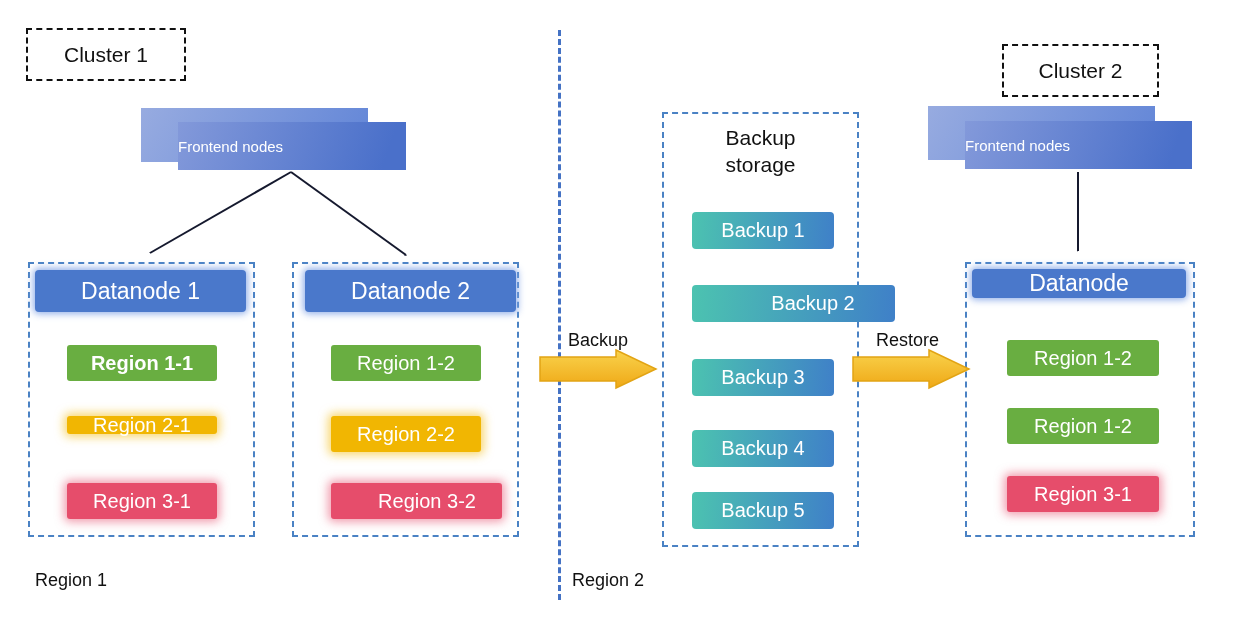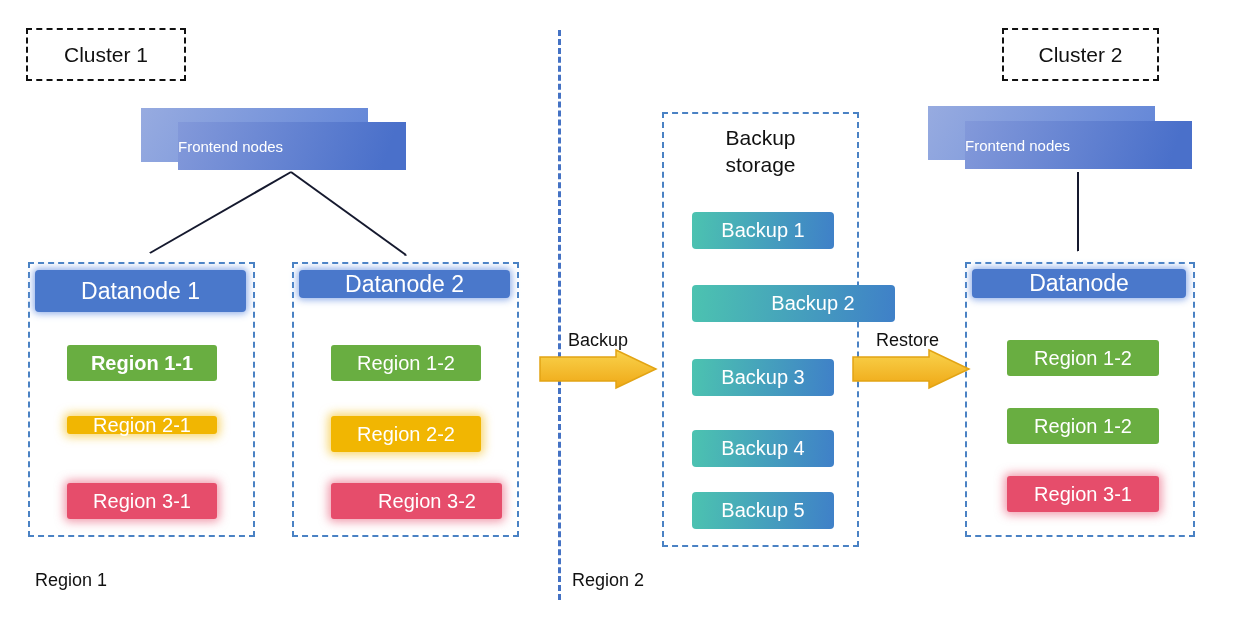--- a/index.html
+++ b/index.html
@@ -72,21 +72,21 @@
 </style>
 </head>
 <body>
 
 <div id="canvas">
 
   <div class="abs cluster-box" style="left:26px; top:28px; width:156px; height:49px;">
     <span>Cluster 1</span>
   </div>
 
-  <div class="abs cluster-box" style="left:1002px; top:28px; width:153px; height:49px;">
+  <div class="abs cluster-box" style="left:1002px; top:44px; width:153px; height:49px;">
     <span>Cluster 2</span>
   </div>
 
   <div class="abs fe-back" style="left:141px; top:108px; width:227px; height:54px;"></div>
   <div class="abs fe-front" style="left:178px; top:122px; width:228px; height:48px;">
     <span>Frontend nodes</span>
   </div>
 
   <div class="abs fe-back" style="left:928px; top:106px; width:227px; height:54px;"></div>
   <div class="abs fe-front" style="left:965px; top:121px; width:227px; height:48px;">
@@ -102,21 +102,21 @@
     </div>
     <div class="abs region region-yellow" style="left:37px; top:152px; width:150px; height:18px;">
       <span>Region 2-1</span>
     </div>
     <div class="abs region region-red" style="left:37px; top:219px; width:150px; height:36px;">
       <span>Region 3-1</span>
     </div>
   </div>
 
   <div class="abs node-box" style="left:292px; top:262px; width:223px; height:271px;">
-    <div class="abs node-header" style="left:5px; top:6px; width:211px; height:28px;">
+    <div class="abs node-header" style="left:11px; top:6px; width:211px; height:42px;">
       <span>Datanode 2</span>
     </div>
     <div class="abs region region-green" style="left:37px; top:81px; width:150px; height:36px;">
       <span>Region 1-2</span>
     </div>
     <div class="abs region region-yellow" style="left:37px; top:152px; width:150px; height:36px;">
       <span>Region 2-2</span>
     </div>
     <div class="abs region region-red" style="left:37px; top:219px; width:150px; height:36px;padding-left:21px;">
       <span>Region 3-2</span>

